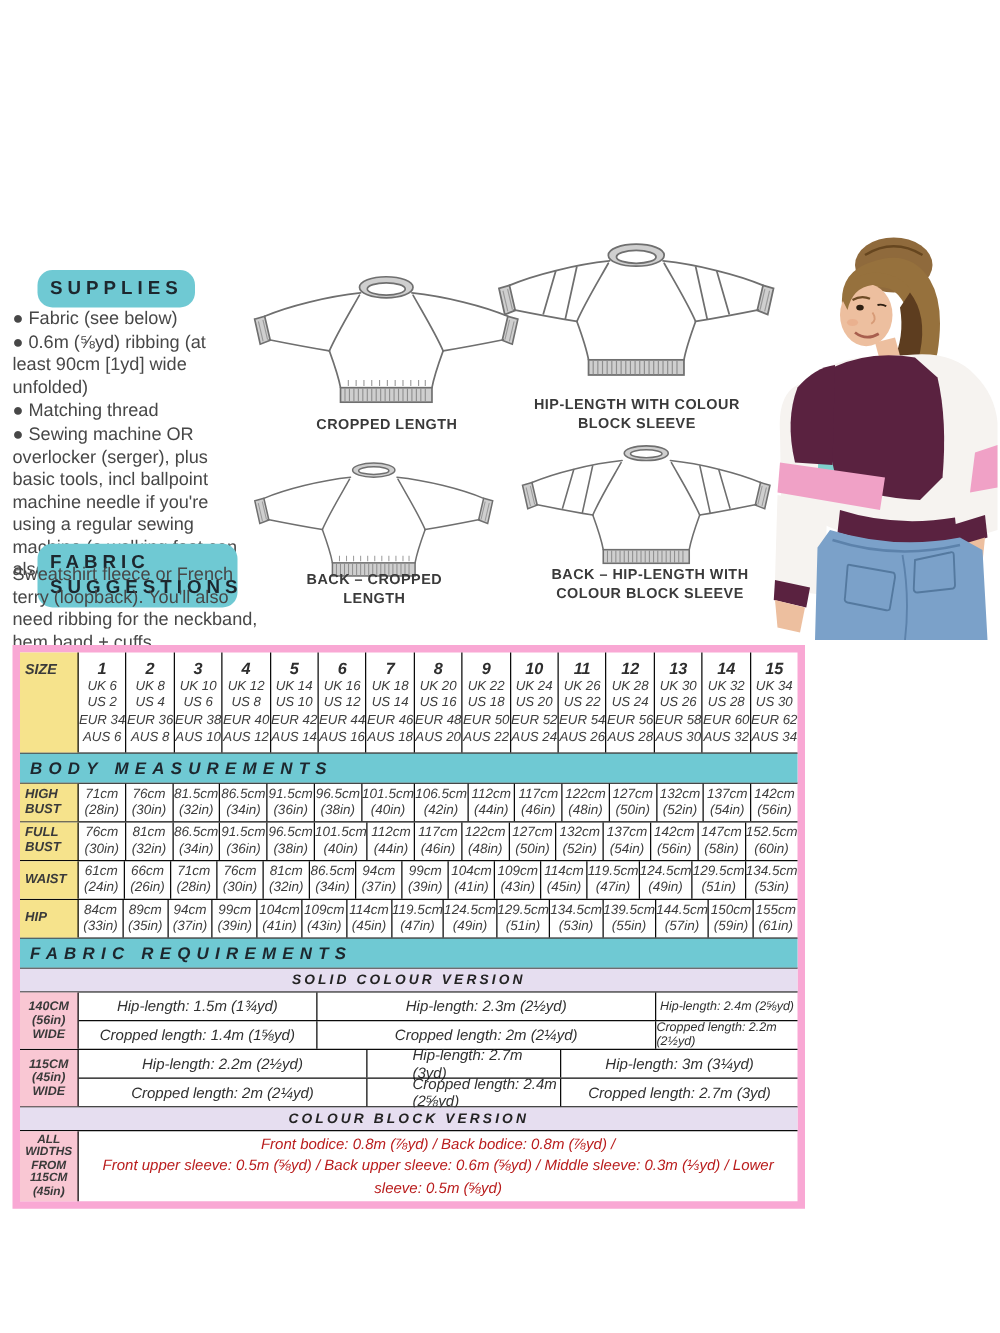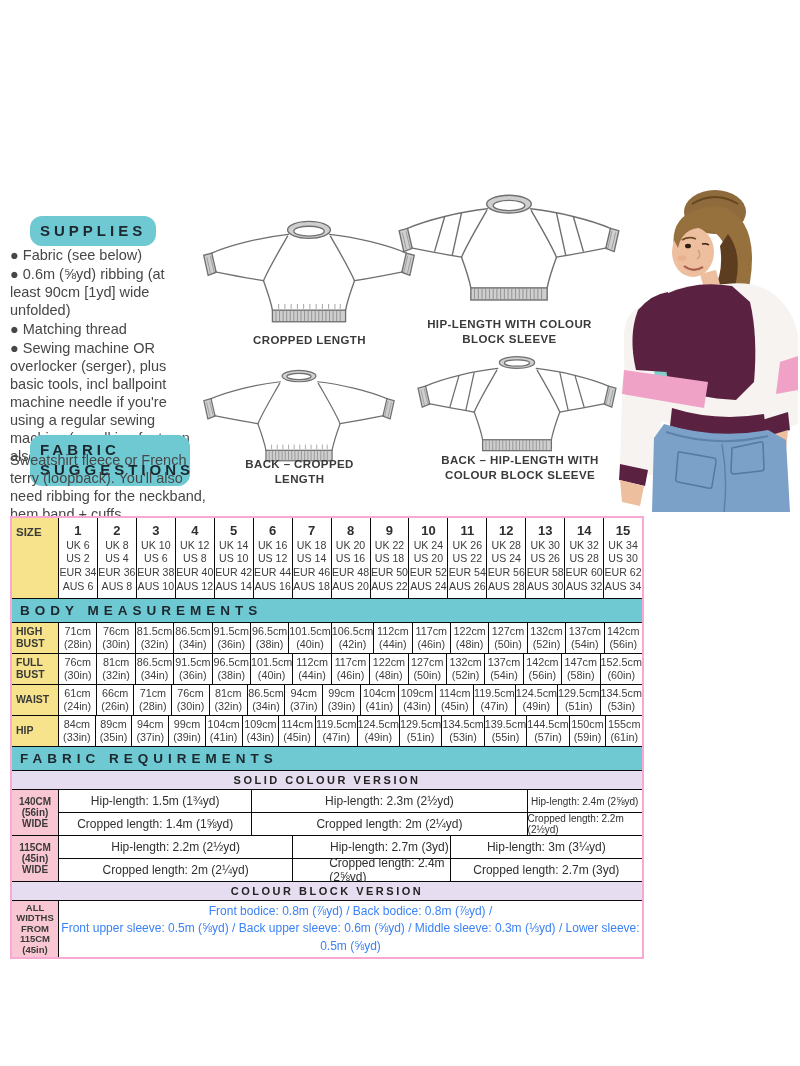--- a/index.html
+++ b/index.html
@@ -24,22 +24,22 @@
   .sw3{left:186px;top:364px;width:226px;height:100px;}
   .sw4{left:392px;top:350px;width:250px;height:104px;}
   .dlabel{position:absolute;text-align:center;font-weight:bold;color:#3a3a3a;
         font-size:11.5px;line-height:1.3;letter-spacing:.4px;}
   .dl1{left:232px;top:333px;width:155px;}
   .dl2{left:412px;top:317px;width:195px;}
   .dl3{left:232px;top:457px;width:135px;}
   .dl4{left:440px;top:453px;width:160px;}
 
   
-  .tbl{position:absolute;left:10px;top:516px;width:634px;border:2px solid #f9a8d4;
-       box-sizing:border-box;background:#fff;}
+  .tbl{position:absolute;left:10px;top:516px;width:634px;border:6px solid #f9a8d4;
+       box-sizing:border-box;background:#fff;font-style:italic;}
   .row{display:flex;border-top:1.5px solid #0a0a0a;box-sizing:border-box;align-items:stretch;}
   .row:first-child{border-top:none;}
   .w-label{width:47px;flex:0 0 47px;box-sizing:border-box;border-right:1.5px solid #0a0a0a;
        background:#f6e38c;display:flex;flex-direction:column;justify-content:center;
        font-weight:bold;font-size:10.5px;color:#3a3a3a;padding-left:4px;line-height:1.1;}
   .size-row{height:80px;}
   .size-row .w-label{justify-content:flex-start;padding-top:8px;font-size:11.5px;}
   .vals{flex:1;display:flex;}
   .s-cell{flex:1;display:flex;flex-direction:column;align-items:center;justify-content:center;
        text-align:center;box-sizing:border-box;}
@@ -62,21 +62,21 @@
   .fr-row + .fr-row{border-top:1.5px solid #0a0a0a;}
   .f-cell{display:flex;align-items:center;justify-content:center;text-align:left;
        font-size:12px;color:#303030;box-sizing:border-box;}
   .f-cell + .f-cell{border-left:1.5px solid #0a0a0a;}
   .f-sm{font-size:10px;}
   .w140a{width:33%;} .w140b{width:47.2%;} .w140c{width:19.8%;}
   .w115a{width:40%;} .w115b{width:27%;padding-left:36px;} .w115c{width:33%;}
   .cb-row{min-height:57px;}
   .cb-label{font-size:9.5px;}
   .cb-text{flex:1;display:flex;flex-direction:column;align-items:center;justify-content:center;
-       font-size:12px;line-height:1.45;color:#3b82f6;text-align:center;}
+       font-size:12px;line-height:1.45;color:#b91c1c;text-align:center;}
 
   
   .photo{position:absolute;left:616px;top:186px;width:184px;height:326px;}
 </style>
 </head>
 <body>
 
 <div class="page">
 
   <svg width="0" height="0" style="position:absolute">

